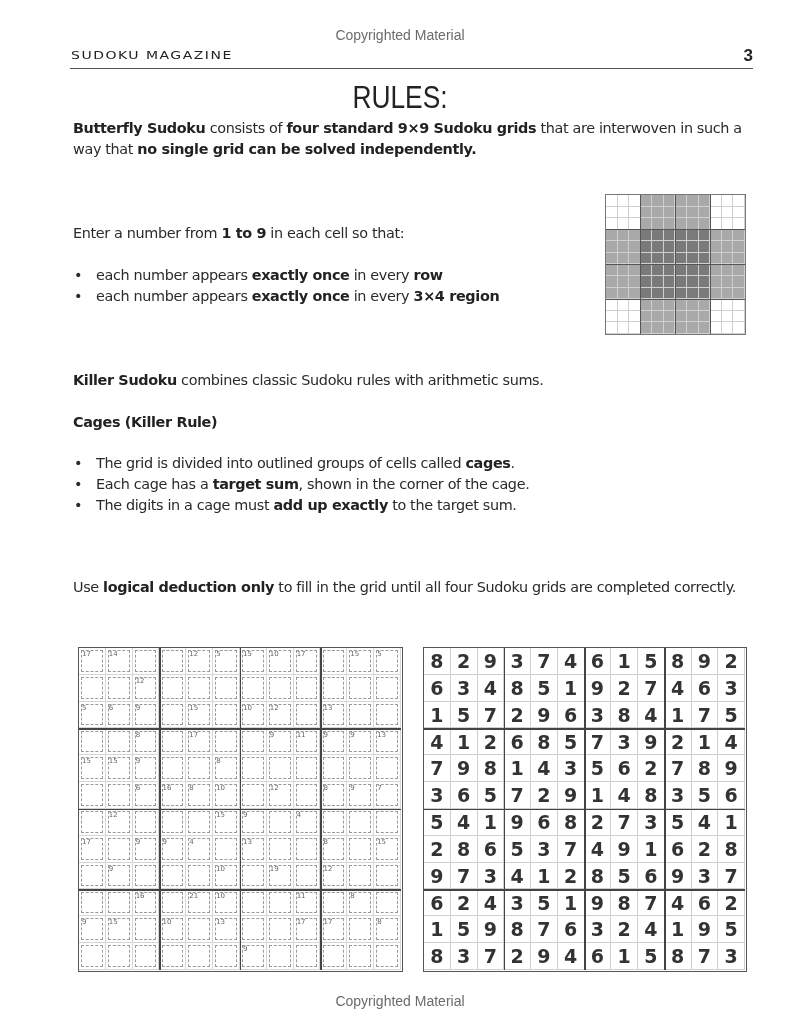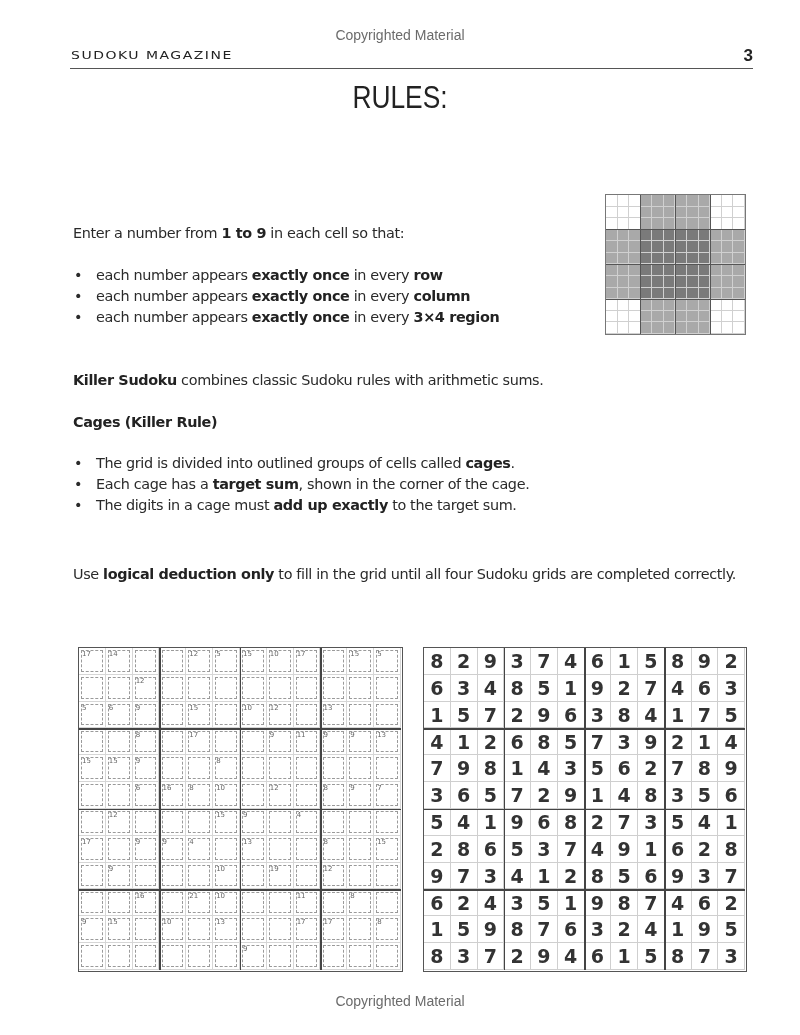--- a/index.html
+++ b/index.html
@@ -59,28 +59,28 @@
 <div class="copyright top">Copyrighted Material</div>
 
 <div class="header">
   <span class="mag-title">SUDOKU MAGAZINE</span>
   <span class="page-num">3</span>
 </div>
 
 <div class="rules-title">RULES:</div>
 
 <div class="body-text" style="top:118px;">
+  <p class="p"><b>Butterfly Sudoku</b><span> consists of </span><b>four standard 9×9 Sudoku grids</b><span> that are interwoven in such a way that </span><b>no single grid can be solved independently.</b></p>
 </div>
 
 <div class="body-text" style="top:223px; width:520px;"><span>Enter a number from </span><b>1 to 9</b><span> in each cell so that:</span></div>
 
 <div class="body-text" style="top:265px; width:530px;">
   <ul class="bullets">
       <li><span>each number appears </span><b>exactly once</b><span> in every </span><b>row</b></li>
-      <li><span>each number appears </span><b>exactly once</b><span> in every </span><b>column</b></li>
       <li><span>each number appears </span><b>exactly once</b><span> in every </span><b>3×4 region</b></li>
     </ul>
 </div>
 
 <div class="butterfly">
     <div class="bf-cell" style="background: rgb(255, 255, 255);"></div>
     <div class="bf-cell" style="background: rgb(255, 255, 255);"></div>
     <div class="bf-cell" style="background: rgb(255, 255, 255);"></div>
     <div class="bf-cell" style="background: rgb(169, 169, 169);"></div>
     <div class="bf-cell" style="background: rgb(169, 169, 169);"></div>
@@ -238,21 +238,21 @@
 </div>
 
 <div class="body-text" style="top:453px;">
   <ul class="bullets">
       <li><span>The grid is divided into outlined groups of cells called </span><b>cages</b><span>.</span></li>
       <li><span>Each cage has a </span><b>target sum</b><span>, shown in the corner of the cage.</span></li>
       <li><span>The digits in a cage must </span><b>add up exactly</b><span> to the target sum.</span></li>
     </ul>
 </div>
 
-<div class="body-text" style="top:564px;"><span>Use </span><b>logical deduction only</b><span> to fill in the grid until all four Sudoku grids are completed correctly.</span></div>
+<div class="body-text" style="top:577px;"><span>Use </span><b>logical deduction only</b><span> to fill in the grid until all four Sudoku grids are completed correctly.</span></div>
 
 <div class="killer">
     <div class="k-cell" style="left: 0px; top: 0px; width: 26.8333px; height: 26.8333px;">
       <div class="k-cage"></div>
       <span class="k-clue">17</span>
     </div>
     <div class="k-cell" style="left: 26.8333px; top: 0px; width: 26.8333px; height: 26.8333px;">
       <div class="k-cage"></div>
       <span class="k-clue">14</span>
     </div>

